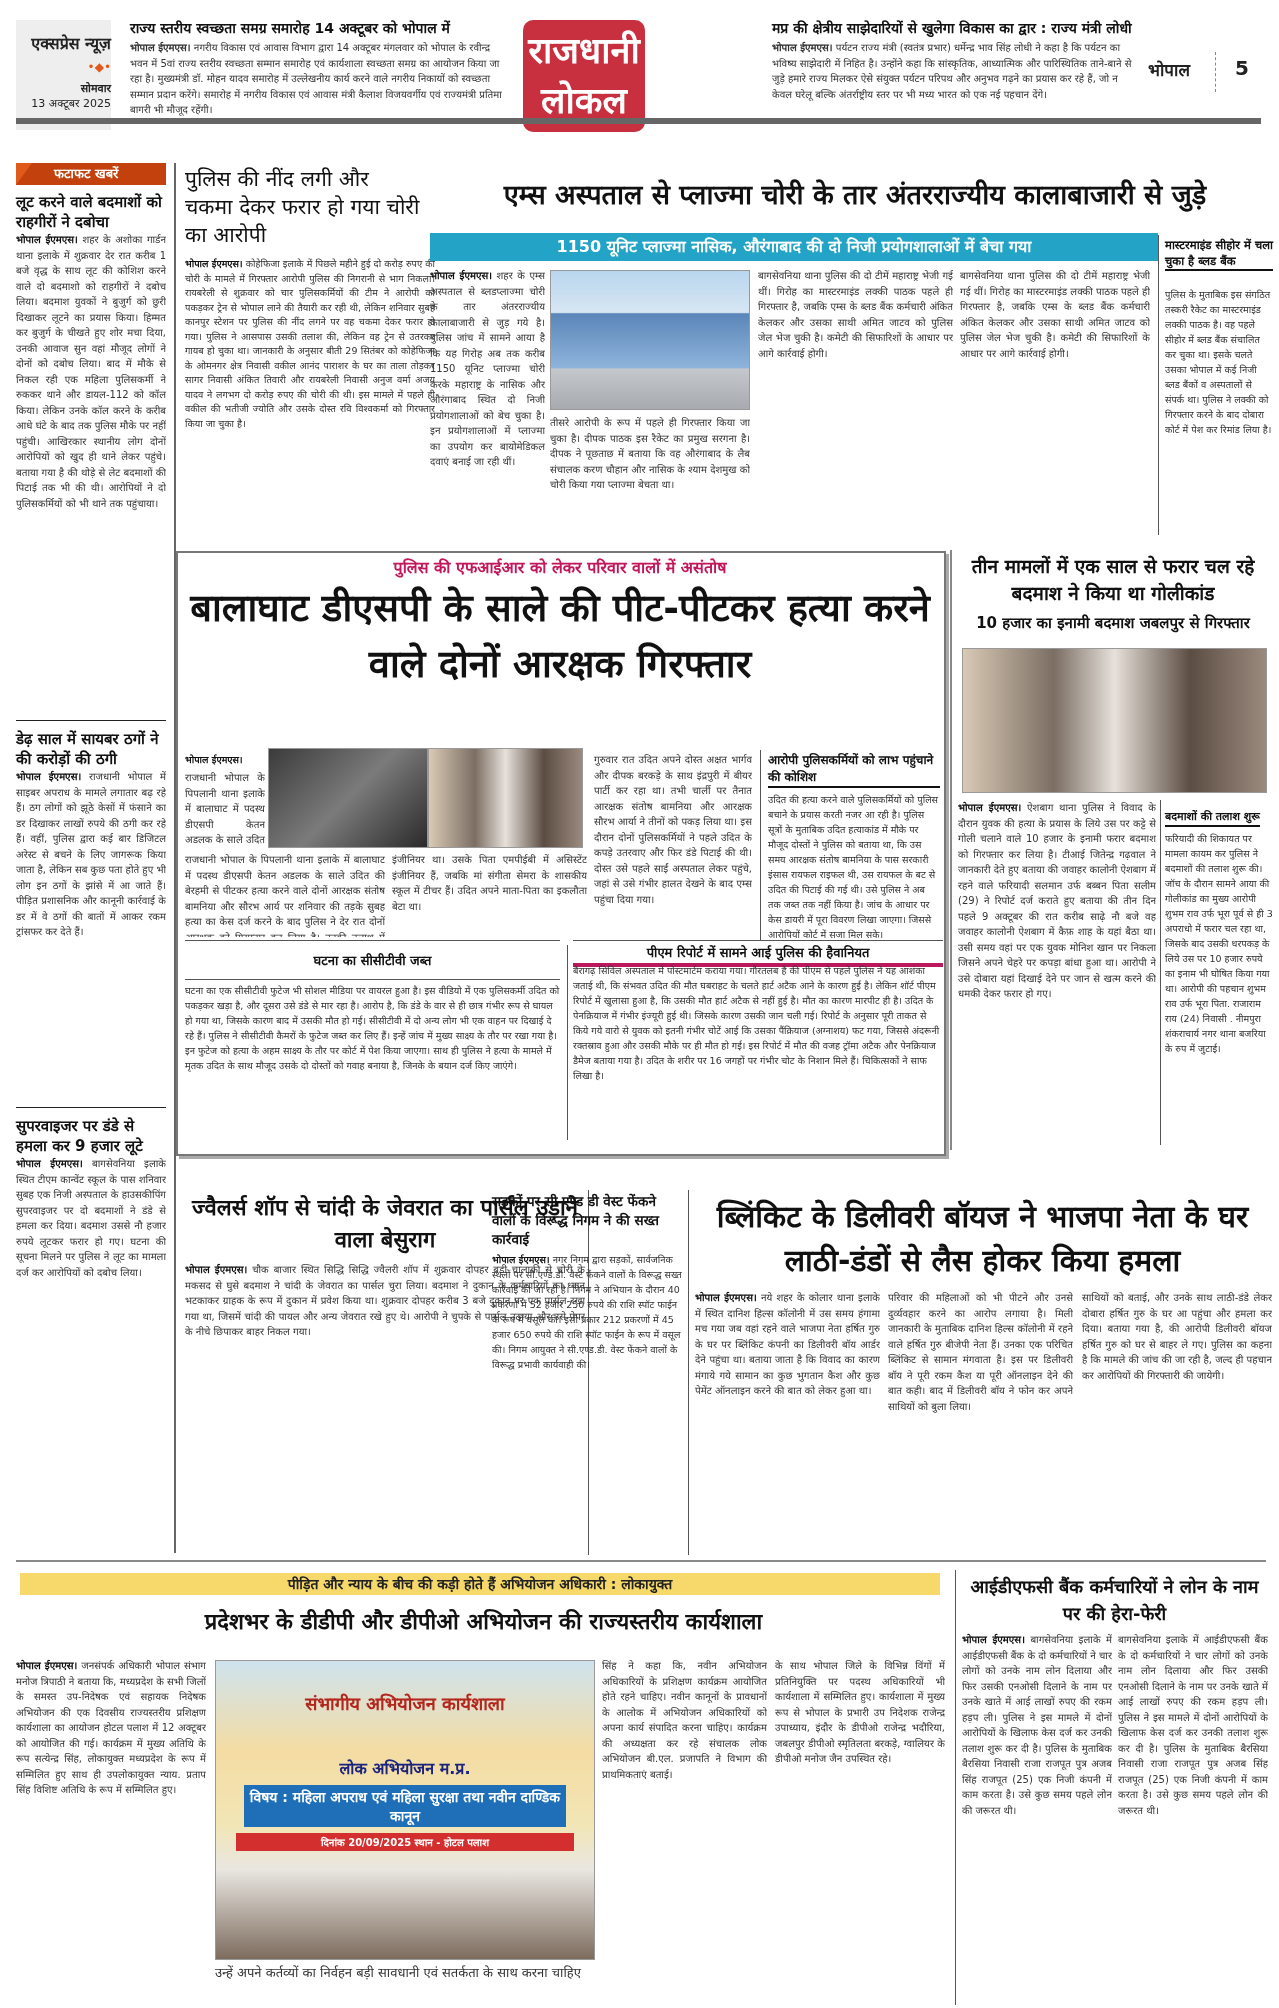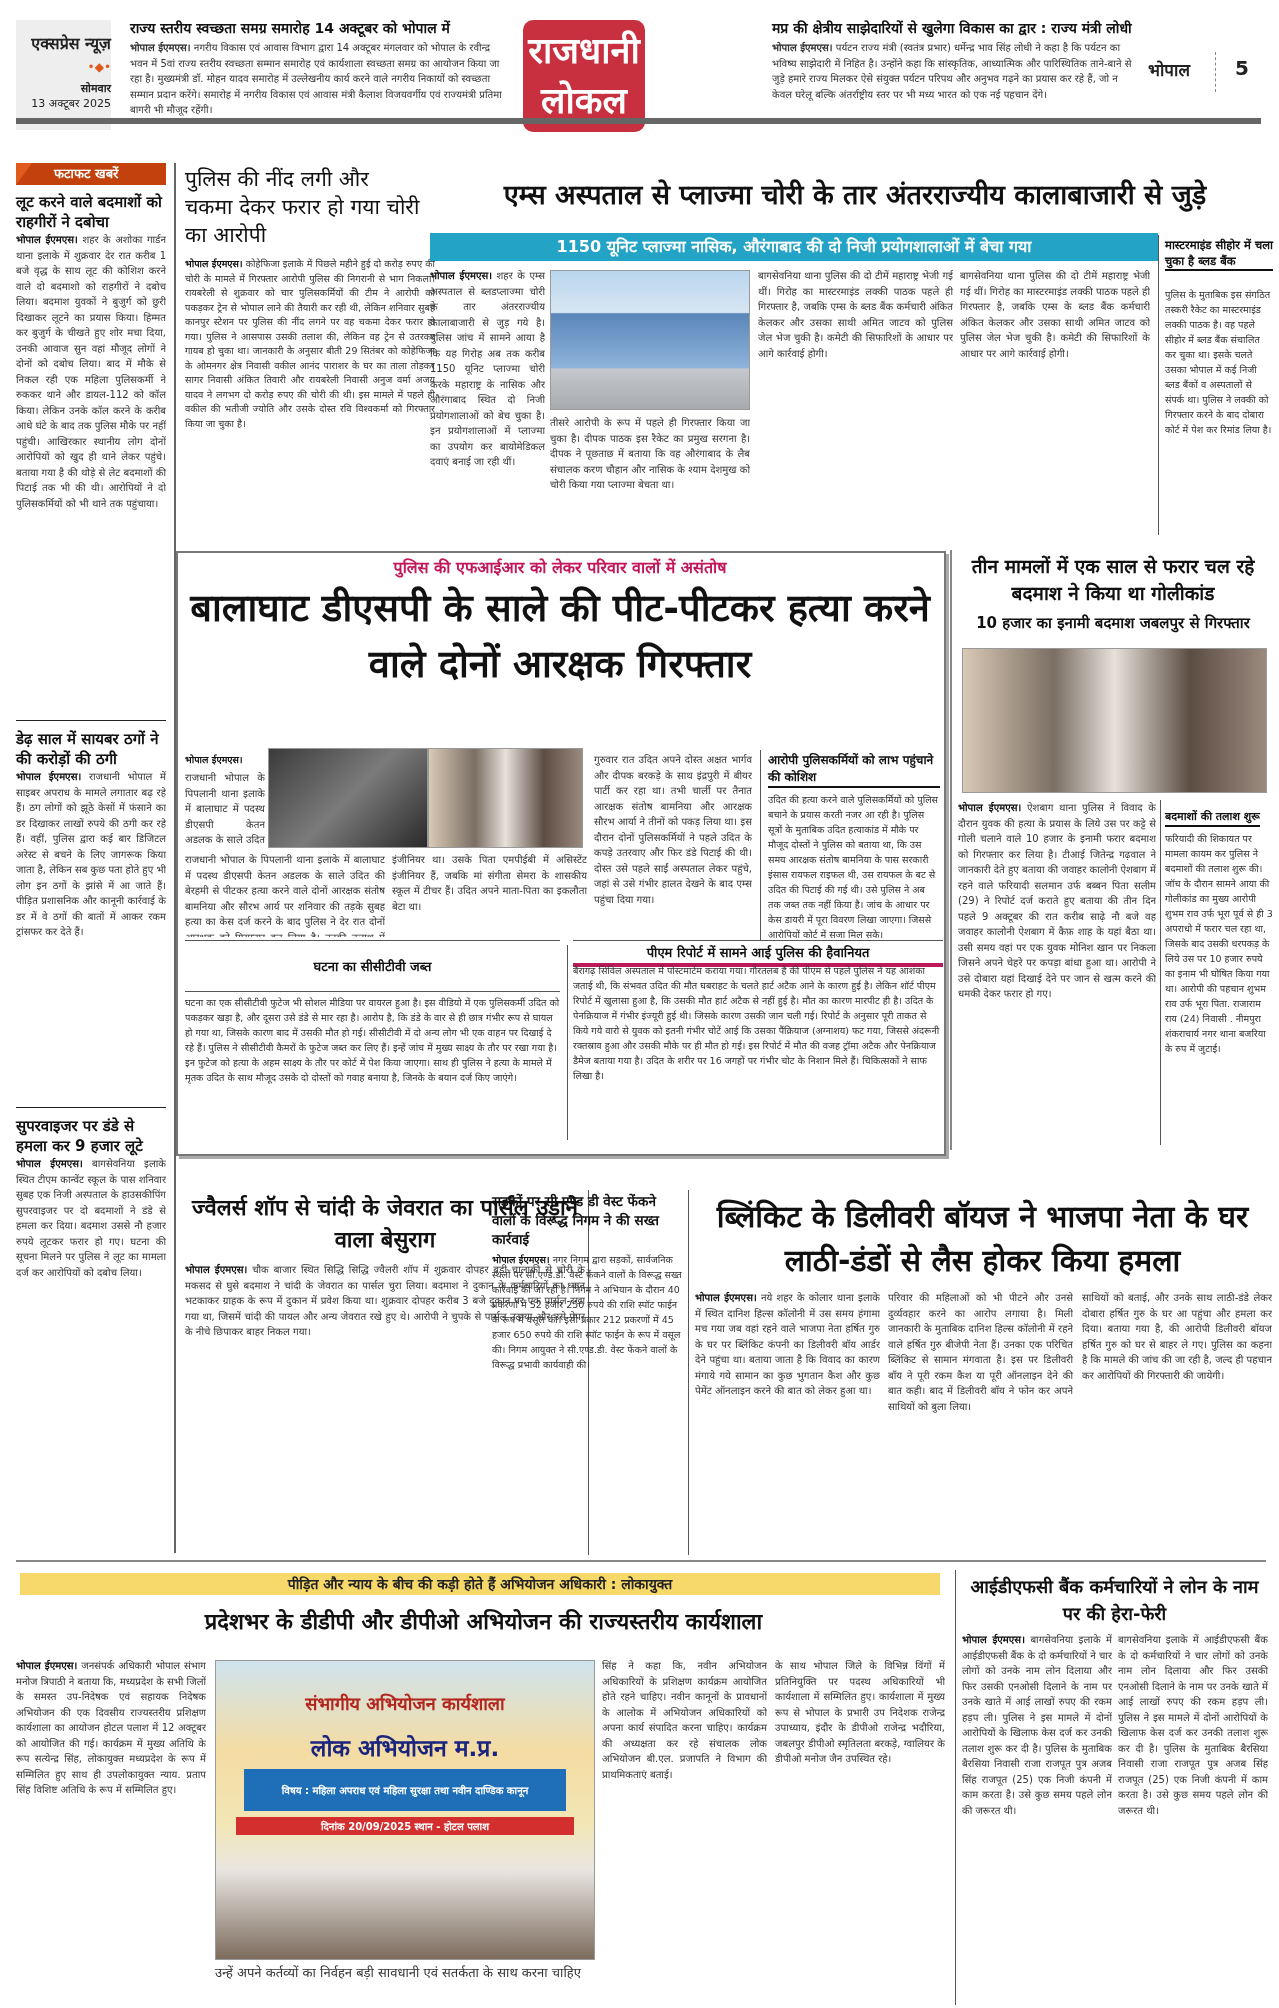--- a/index.html
+++ b/index.html
@@ -118,21 +118,21 @@
 <div class="abs body-text" style="left:185px;top:770px;width:80px;height:80px;font-size:10px;line-height:15.5px">राजधानी भोपाल के पिपलानी थाना इलाके में बालाघाट में पदस्थ डीएसपी केतन अडलक के साले उदित की बेरहमी से पीटकर हत्या करने वाले दोनों आरक्षक संतोष बामनिया और सौरभ आर्य पर शनिवार की तड़के सुबह हत्या का केस दर्ज करने के बाद पुलिस ने देर रात दोनों आरक्षक को गिरफ्तार कर लिया है। उनकी तलाश में थाने की तीन टीमें जुटी थी।</div>
 <div class="abs body-text" style="left:185px;top:852px;width:200px;height:85px;font-size:10px;line-height:15.5px">राजधानी भोपाल के पिपलानी थाना इलाके में बालाघाट में पदस्थ डीएसपी केतन अडलक के साले उदित की बेरहमी से पीटकर हत्या करने वाले दोनों आरक्षक संतोष बामनिया और सौरभ आर्य पर शनिवार की तड़के सुबह हत्या का केस दर्ज करने के बाद पुलिस ने देर रात दोनों आरक्षक को गिरफ्तार कर लिया है। उनकी तलाश में थाने की तीन टीमें जुटी थी।</div>
 <div class="abs body-text" style="left:392px;top:852px;width:195px;height:85px;font-size:10px;line-height:15.5px">इंजीनियर था। उसके पिता एमपीईबी में असिस्टेंट इंजीनियर हैं, जबकि मां संगीता सेमरा के शासकीय स्कूल में टीचर हैं। उदित अपने माता-पिता का इकलौता बेटा था।</div>
 <div class="abs body-text" style="left:594px;top:752px;width:158px;height:185px;font-size:10px;line-height:15.5px">गुरुवार रात उदित अपने दोस्त अक्षत भार्गव और दीपक बरकड़े के साथ इंद्रपुरी में बीयर पार्टी कर रहा था। तभी चार्ली पर तैनात आरक्षक संतोष बामनिया और आरक्षक सौरभ आर्या ने तीनों को पकड़ लिया था। इस दौरान दोनों पुलिसकर्मियों ने पहले उदित के कपड़े उतरवाए और फिर डंडे पिटाई की थी। दोस्त उसे पहले साईं अस्पताल लेकर पहुंचे, जहां से उसे गंभीर हालत देखने के बाद एम्स पहुंचा दिया गया।</div>
 <div class="abs vrule" style="left:760px;top:750px;height:190px"></div>
 <div class="abs" style="left:768px;top:752px;width:172px">
   <div class="subhead-ul" style="font-size:12px;line-height:17px">आरोपी पुलिसकर्मियों को लाभ पहुंचाने की कोशिश</div>
   <div class="body-text" style="margin-top:4px;height:378px;font-size:9.5px;line-height:15px;text-align:left">उदित की हत्या करने वाले पुलिसकर्मियों को पुलिस बचाने के प्रयास करती नजर आ रही है। पुलिस सूत्रों के मुताबिक उदित हत्याकांड में मौके पर मौजूद दोस्तों ने पुलिस को बताया था, कि उस समय आरक्षक संतोष बामनिया के पास सरकारी इंसास रायफल राइफल थी, उस रायफल के बट से उदित की पिटाई की गई थी। उसे पुलिस ने अब तक जब्त तक नहीं किया है। जांच के आधार पर केस डायरी में पूरा विवरण लिखा जाएगा। जिससे आरोपियों कोर्ट में सजा मिल सके।</div>
 </div>
 <div class="abs" style="left:185px;top:940px;width:375px">
-  <div class="sectitle" style="border-top:1px solid #555;border-bottom:1px solid #555;padding:16px 0">घटना का सीसीटीवी जब्त</div>
+  <div class="sectitle" style="border-top:1px solid #555;border-bottom:1px solid #555;padding:10px 0">घटना का सीसीटीवी जब्त</div>
   <div class="body-text" style="margin-top:3px;height:188px;font-size:9.5px;line-height:15px;text-align:left">घटना का एक सीसीटीवी फुटेज भी सोशल मीडिया पर वायरल हुआ है। इस वीडियो में एक पुलिसकर्मी उदित को पकड़कर खड़ा है, और दूसरा उसे डंडे से मार रहा है। आरोप है, कि डंडे के वार से ही छात्र गंभीर रूप से घायल हो गया था, जिसके कारण बाद में उसकी मौत हो गई। सीसीटीवी में दो अन्य लोग भी एक वाहन पर दिखाई दे रहे हैं। पुलिस ने सीसीटीवी कैमरों के फुटेज जब्त कर लिए हैं। इन्हें जांच में मुख्य साक्ष्य के तौर पर रखा गया है। इन फुटेज को हत्या के अहम साक्ष्य के तौर पर कोर्ट में पेश किया जाएगा। साथ ही पुलिस ने हत्या के मामले में मृतक उदित के साथ मौजूद उसके दो दोस्तों को गवाह बनाया है, जिनके के बयान दर्ज किए जाएंगे।</div>
 </div>
 <div class="abs vrule" style="left:567px;top:945px;height:195px"></div>
 <div class="abs" style="left:573px;top:940px;width:185px">
   <div class="sectitle" style="border-top:1px solid #555;border-bottom:4px solid #be185d;padding:2px 0;width:370px">पीएम रिपोर्ट में सामने आई पुलिस की हैवानियत</div>
 </div>
 <div class="abs body-text" style="left:573px;top:963px;width:370px;height:188px;font-size:9.5px;line-height:15px;text-align:left">बैरागढ़ सिविल अस्पताल में पोस्टमार्टम कराया गया। गौरतलब है की पीएम से पहले पुलिस ने यह आशंका जताई थी, कि संभवत उदित की मौत घबराहट के चलते हार्ट अटैक आने के कारण हुई है। लेकिन शॉर्ट पीएम रिपोर्ट में खुलासा हुआ है, कि उसकी मौत हार्ट अटैक से नहीं हुई है। मौत का कारण मारपीट ही है। उदित के पेनक्रियाज में गंभीर इंज्यूरी हुई थी। जिसके कारण उसकी जान चली गई। रिपोर्ट के अनुसार पूरी ताकत से किये गये वारो से युवक को इतनी गंभीर चोटें आई कि उसका पैंक्रियाज (अग्नाशय) फट गया, जिससे अंदरूनी रक्तस्राव हुआ और उसकी मौके पर ही मौत हो गई। इस रिपोर्ट में मौत की वजह ट्रॉमा अटैक और पेनक्रियाज डैमेज बताया गया है। उदित के शरीर पर 16 जगहों पर गंभीर चोट के निशान मिले हैं। चिकित्सकों ने साफ लिखा है।</div>
 
 <div class="abs vrule" style="left:950px;top:550px;height:600px;border-left:2px solid #888"></div>
 <div class="abs h-big" style="left:958px;top:553px;width:310px;font-size:19px;line-height:27px">तीन मामलों में एक साल से फरार चल रहे बदमाश ने किया था गोलीकांड</div>
@@ -161,22 +161,22 @@
 <div class="abs body-text" style="left:888px;top:1290px;width:185px;height:262px;font-size:10px;line-height:15.5px">परिवार की महिलाओं को भी पीटने और उनसे दुर्व्यवहार करने का आरोप लगाया है। मिली जानकारी के मुताबिक दानिश हिल्स कॉलोनी में रहने वाले हर्षित गुरु बीजेपी नेता हैं। उनका एक परिचित ब्लिंकिट से सामान मंगवाता है। इस पर डिलीवरी बॉय ने पूरी रकम कैश या पूरी ऑनलाइन देने की बात कही। बाद में डिलीवरी बॉय ने फोन कर अपने साथियों को बुला लिया।</div>
 <div class="abs body-text" style="left:1082px;top:1290px;width:190px;height:262px;font-size:10px;line-height:15.5px">साथियों को बताई, और उनके साथ लाठी-डंडे लेकर दोबारा हर्षित गुरु के घर आ पहुंचा और हमला कर दिया। बताया गया है, की आरोपी डिलीवरी बॉयज हर्षित गुरु को घर से बाहर ले गए। पुलिस का कहना है कि मामले की जांच की जा रही है, जल्द ही पहचान कर आरोपियों की गिरफ्तारी की जायेगी।</div>
 
 <div class="abs hrule" style="left:16px;top:1560px;width:1250px"></div>
 
 <div id="yellowBar" class="abs">पीड़ित और न्याय के बीच की कड़ी होते हैं अभियोजन अधिकारी : लोकायुक्त</div>
 <div class="abs h-big" style="left:16px;top:1602px;width:935px;font-size:22px;line-height:40px">प्रदेशभर के डीडीपी और डीपीओ अभियोजन की राज्यस्तरीय कार्यशाला</div>
 <div class="abs body-text" style="left:16px;top:1658px;width:190px;height:345px;font-size:10px;line-height:15.5px"><b>भोपाल ईएमएस।</b> <span>जनसंपर्क अधिकारी भोपाल संभाग मनोज त्रिपाठी ने बताया कि, मध्यप्रदेश के सभी जिलों के समस्त उप-निदेषक एवं सहायक निदेषक अभियोजन की एक दिवसीय राज्यस्तरीय प्रशिक्षण कार्यशाला का आयोजन होटल पलाश में 12 अक्टूबर को आयोजित की गई। कार्यक्रम में मुख्य अतिथि के रूप सत्येन्द्र सिंह, लोकायुक्त मध्यप्रदेश के रूप में सम्मिलित हुए साथ ही उपलोकायुक्त न्याय. प्रताप सिंह विशिष्ट अतिथि के रूप में सम्मिलित हुए।</span></div>
 <div class="abs photo photo-event" style="left:215px;top:1660px;width:380px;height:300px;text-align:center;color:#b3261e;font-weight:bold;padding-top:30px">
   <div style="font-size:18px">संभागीय अभियोजन कार्यशाला</div>
-  <div style="font-size:23px;color:#1a237e;margin-top:16px">लोक अभियोजन म.प्र.</div>
-  <div style="font-size:10px;background:#1e6fb8;color:#fff;margin:6px 28px;padding:14px">विषय : महिला अपराध एवं महिला सुरक्षा तथा नवीन दाण्डिक कानून</div>
+  <div style="font-size:16px;color:#1a237e;margin-top:42px">लोक अभियोजन म.प्र.</div>
+  <div style="font-size:14px;background:#1e6fb8;color:#fff;margin:6px 28px;padding:2px">विषय : महिला अपराध एवं महिला सुरक्षा तथा नवीन दाण्डिक कानून</div>
   <div style="font-size:10px;background:#d32f2f;color:#fff;margin:2px 20px;padding:2px">दिनांक 20/09/2025 स्थान - होटल पलाश</div>
 </div>
 <div class="abs body-text" style="left:215px;top:1965px;width:380px;height:36px;font-size:13px;line-height:15.5px">उन्हें अपने कर्तव्यों का निर्वहन बड़ी सावधानी एवं सतर्कता के साथ करना चाहिए</div>
 <div class="abs body-text" style="left:602px;top:1658px;width:165px;height:345px;font-size:10px;line-height:15.5px">सिंह ने कहा कि, नवीन अभियोजन अधिकारियों के प्रशिक्षण कार्यक्रम आयोजित होते रहने चाहिए। नवीन कानूनों के प्रावधानों के आलोक में अभियोजन अधिकारियों को अपना कार्य संपादित करना चाहिए। कार्यक्रम की अध्यक्षता कर रहे संचालक लोक अभियोजन बी.एल. प्रजापति ने विभाग की प्राथमिकताएं बताई।</div>
 <div class="abs body-text" style="left:775px;top:1658px;width:170px;height:345px;font-size:10px;line-height:15.5px">के साथ भोपाल जिले के विभिन्न विंगों में प्रतिनियुक्ति पर पदस्थ अधिकारियों भी कार्यशाला में सम्मिलित हुए। कार्यशाला में मुख्य रूप से भोपाल के प्रभारी उप निदेशक राजेन्द्र उपाध्याय, इंदौर के डीपीओ राजेन्द्र भदौरिया, जबलपुर डीपीओ स्मृतिलता बरकड़े, ग्वालियर के डीपीओ मनोज जैन उपस्थित रहे।</div>
 
 <div class="abs vrule" style="left:955px;top:1570px;height:435px"></div>
 <div class="abs h-big" style="left:962px;top:1573px;width:305px;font-size:18px;line-height:27px">आईडीएफसी बैंक कर्मचारियों ने लोन के नाम पर की हेरा-फेरी</div>
 <div class="abs body-text" style="left:962px;top:1632px;width:150px;height:370px;font-size:10px;line-height:15.5px"><b>भोपाल ईएमएस।</b> <span>बागसेवनिया इलाके में आईडीएफसी बैंक के दो कर्मचारियों ने चार लोगों को उनके नाम लोन दिलाया और फिर उसकी एनओसी दिलाने के नाम पर उनके खाते में आई लाखों रुपए की रकम हड़प ली। पुलिस ने इस मामले में दोनों आरोपियों के खिलाफ केस दर्ज कर उनकी तलाश शुरू कर दी है। पुलिस के मुताबिक बैरसिया निवासी राजा राजपूत पुत्र अजब सिंह राजपूत (25) एक निजी कंपनी में काम करता है। उसे कुछ समय पहले लोन की जरूरत थी।</span></div>
 <div class="abs body-text" style="left:1118px;top:1632px;width:150px;height:370px;font-size:10px;line-height:15.5px">बागसेवनिया इलाके में आईडीएफसी बैंक के दो कर्मचारियों ने चार लोगों को उनके नाम लोन दिलाया और फिर उसकी एनओसी दिलाने के नाम पर उनके खाते में आई लाखों रुपए की रकम हड़प ली। पुलिस ने इस मामले में दोनों आरोपियों के खिलाफ केस दर्ज कर उनकी तलाश शुरू कर दी है। पुलिस के मुताबिक बैरसिया निवासी राजा राजपूत पुत्र अजब सिंह राजपूत (25) एक निजी कंपनी में काम करता है। उसे कुछ समय पहले लोन की जरूरत थी।</div>

